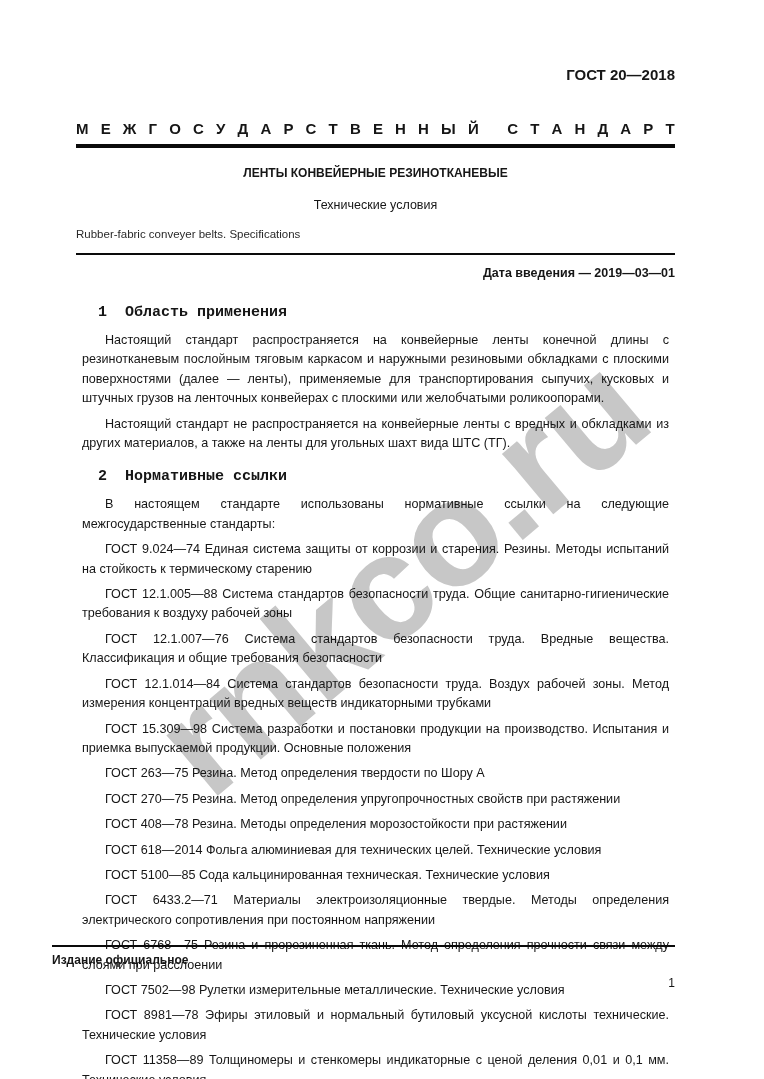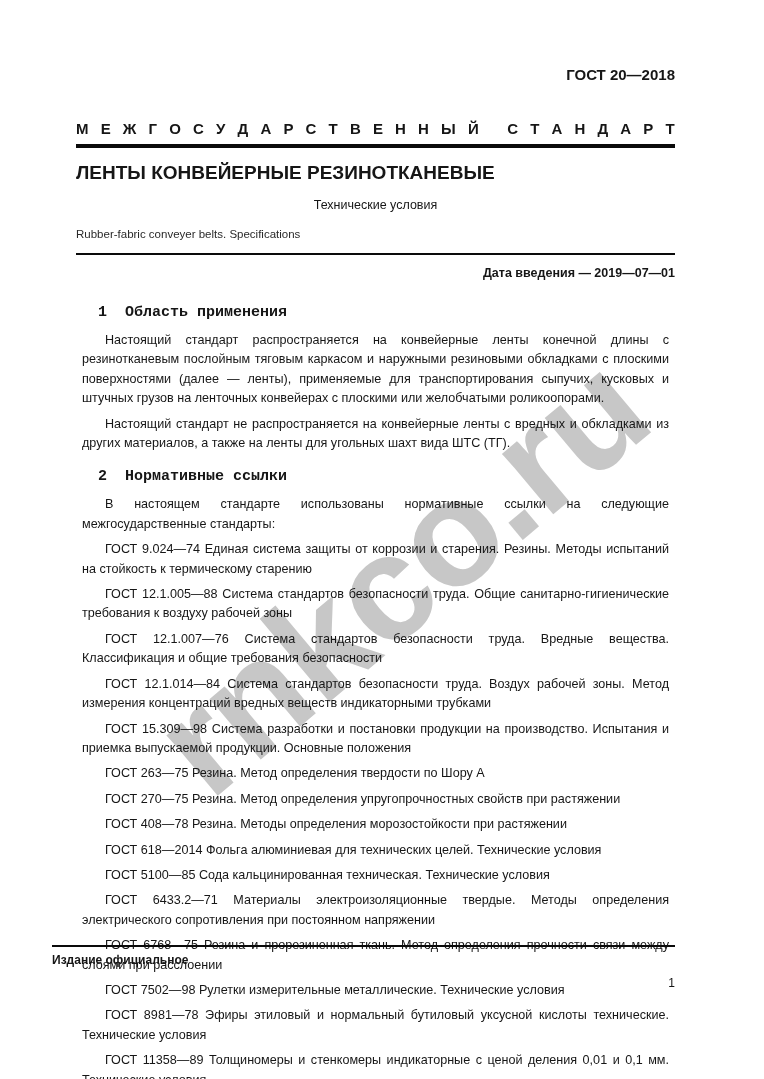--- a/index.html
+++ b/index.html
@@ -52,23 +52,23 @@
     font-size: 15px;
     line-height: 17px;
   }
   .rule-thick {
     margin-top: 7px;
     height: 4px;
     background: #0a0a0a;
   }
   .title-ru {
     margin-top: 17px;
-    text-align: left;
-    font-weight: bold;
-    font-size: 19px;
+    text-align: center;
+    font-weight: bold;
+    font-size: 12px;
     line-height: 16px;
   }
   .subtitle-ru {
     margin-top: 17px;
     text-align: center;
     font-weight: normal;
     font-size: 12.5px;
     line-height: 15px;
   }
   .title-en {
@@ -173,21 +173,21 @@
     <div class="rule-thick"></div>
 
     <div class="title-ru">ЛЕНТЫ КОНВЕЙЕРНЫЕ РЕЗИНОТКАНЕВЫЕ</div>
 
     <div class="subtitle-ru">Технические условия</div>
 
     <div class="title-en">Rubber-fabric conveyer belts. Specifications</div>
 
     <div class="rule-thin"></div>
 
-    <div class="intro-date">Дата введения — 2019—07—01</div>
+    <div class="intro-date">Дата введения — 2019—03—01</div>
 
     <h2 class="section-heading heading-1">1  Область применения</h2>
 
     <p class="body-par first-par">Настоящий стандарт распространяется на конвейерные ленты конечной длины с резинотканевым послойным тяговым каркасом и наружными резиновыми обкладками с плоскими поверхностями (далее — ленты), применяемые для транспортирования сыпучих, кусковых и штучных грузов на ленточных конвейерах с плоскими или желобчатыми роликоопорами.</p>
     <p class="body-par">Настоящий стандарт не распространяется на конвейерные ленты с вредных и обкладками из других материалов, а также на ленты для угольных шахт вида ШТС (ТГ).</p>
 
     <h2 class="section-heading heading-2">2  Нормативные ссылки</h2>
 
     <p class="body-par first-par">В настоящем стандарте использованы нормативные ссылки на следующие межгосударственные стандарты:</p>
 

